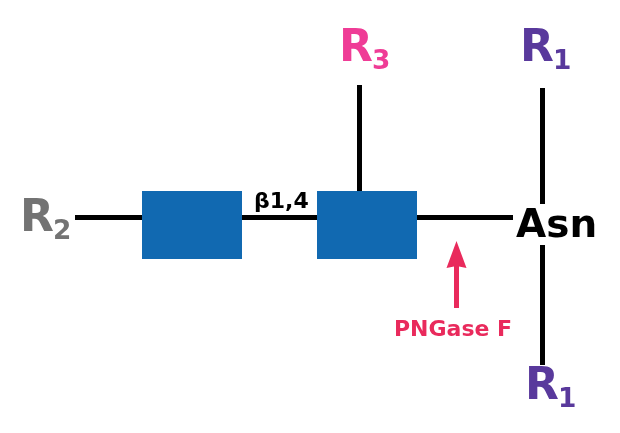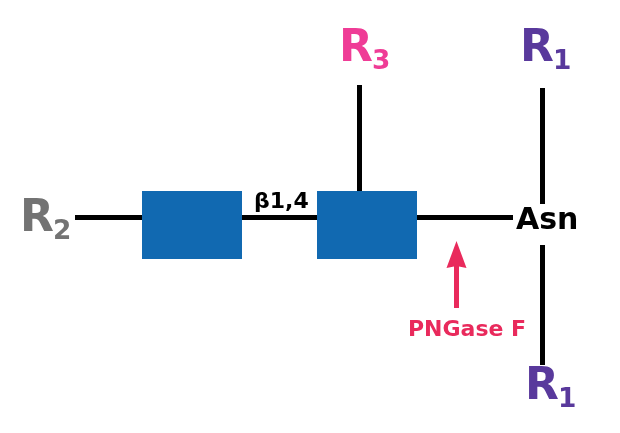--- a/index.html
+++ b/index.html
@@ -45,41 +45,40 @@
     line-height: 1;
   }
   .r2 { left: 20px;  top: 194px; color: #737373; }
   .r3 { left: 339px; top: 24px;  color: #EF3C96; }
   .r1-top    { left: 520px; top: 24px;  color: #59399C; }
   .r1-bottom { left: 525px; top: 362px; color: #59399C; }
   .asn {
     position: absolute;
     left: 516px; top: 204px;
     font-weight: bold;
-    font-size: 30px;
+    font-size: 39px;
     line-height: 1;
     color: #000000;
   }
   .bondlabel {
     position: absolute;
     font-weight: bold;
     font-size: 22px;
     line-height: 1;
     color: #000000;
   }
   .beta14 { left: 254px; top: 190px; }
   .beta1n { left: 427px; top: 173px; }
   .enzyme {
     position: absolute;
     left: 394px; top: 318px;
     font-weight: bold;
     font-size: 22px;
     line-height: 1;
     color: #E92A5C;
-    margin-left: 14px;
   }
   .arrow-svg {
     position: absolute;
     left: 445px; top: 241px;
     width: 23px; height: 67px;
   }
 </style>
 </head>
 <body>
 

